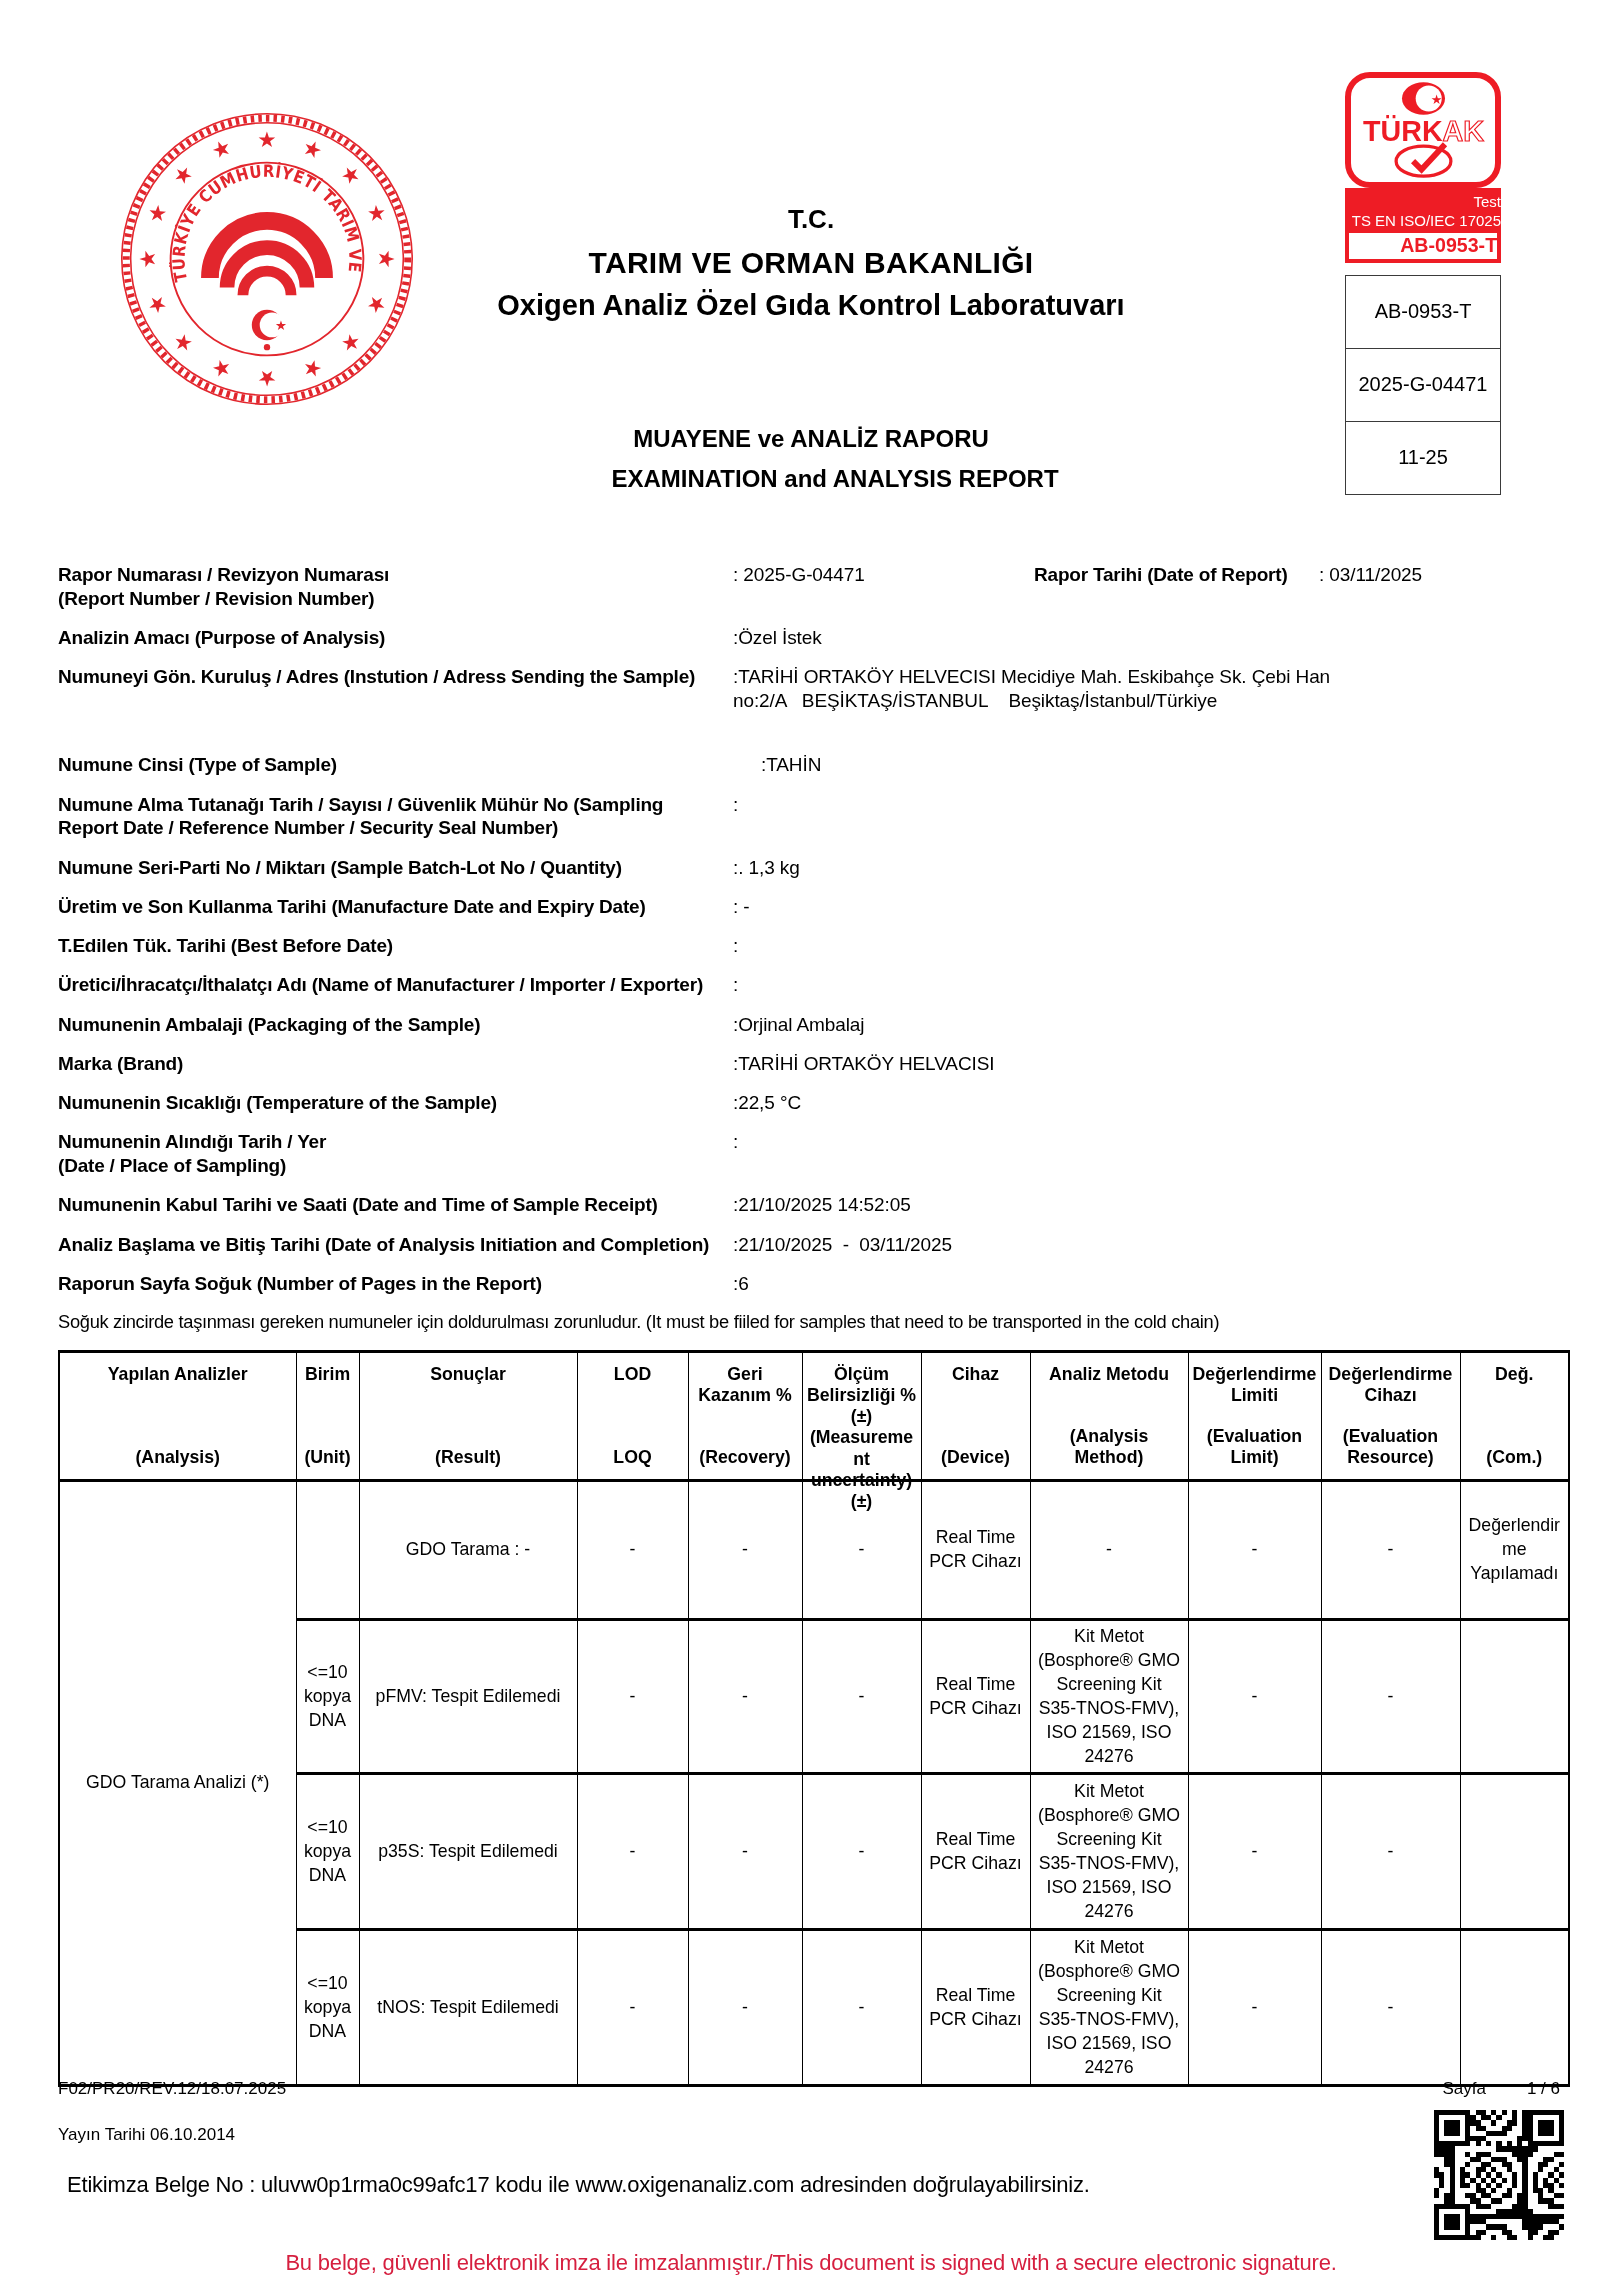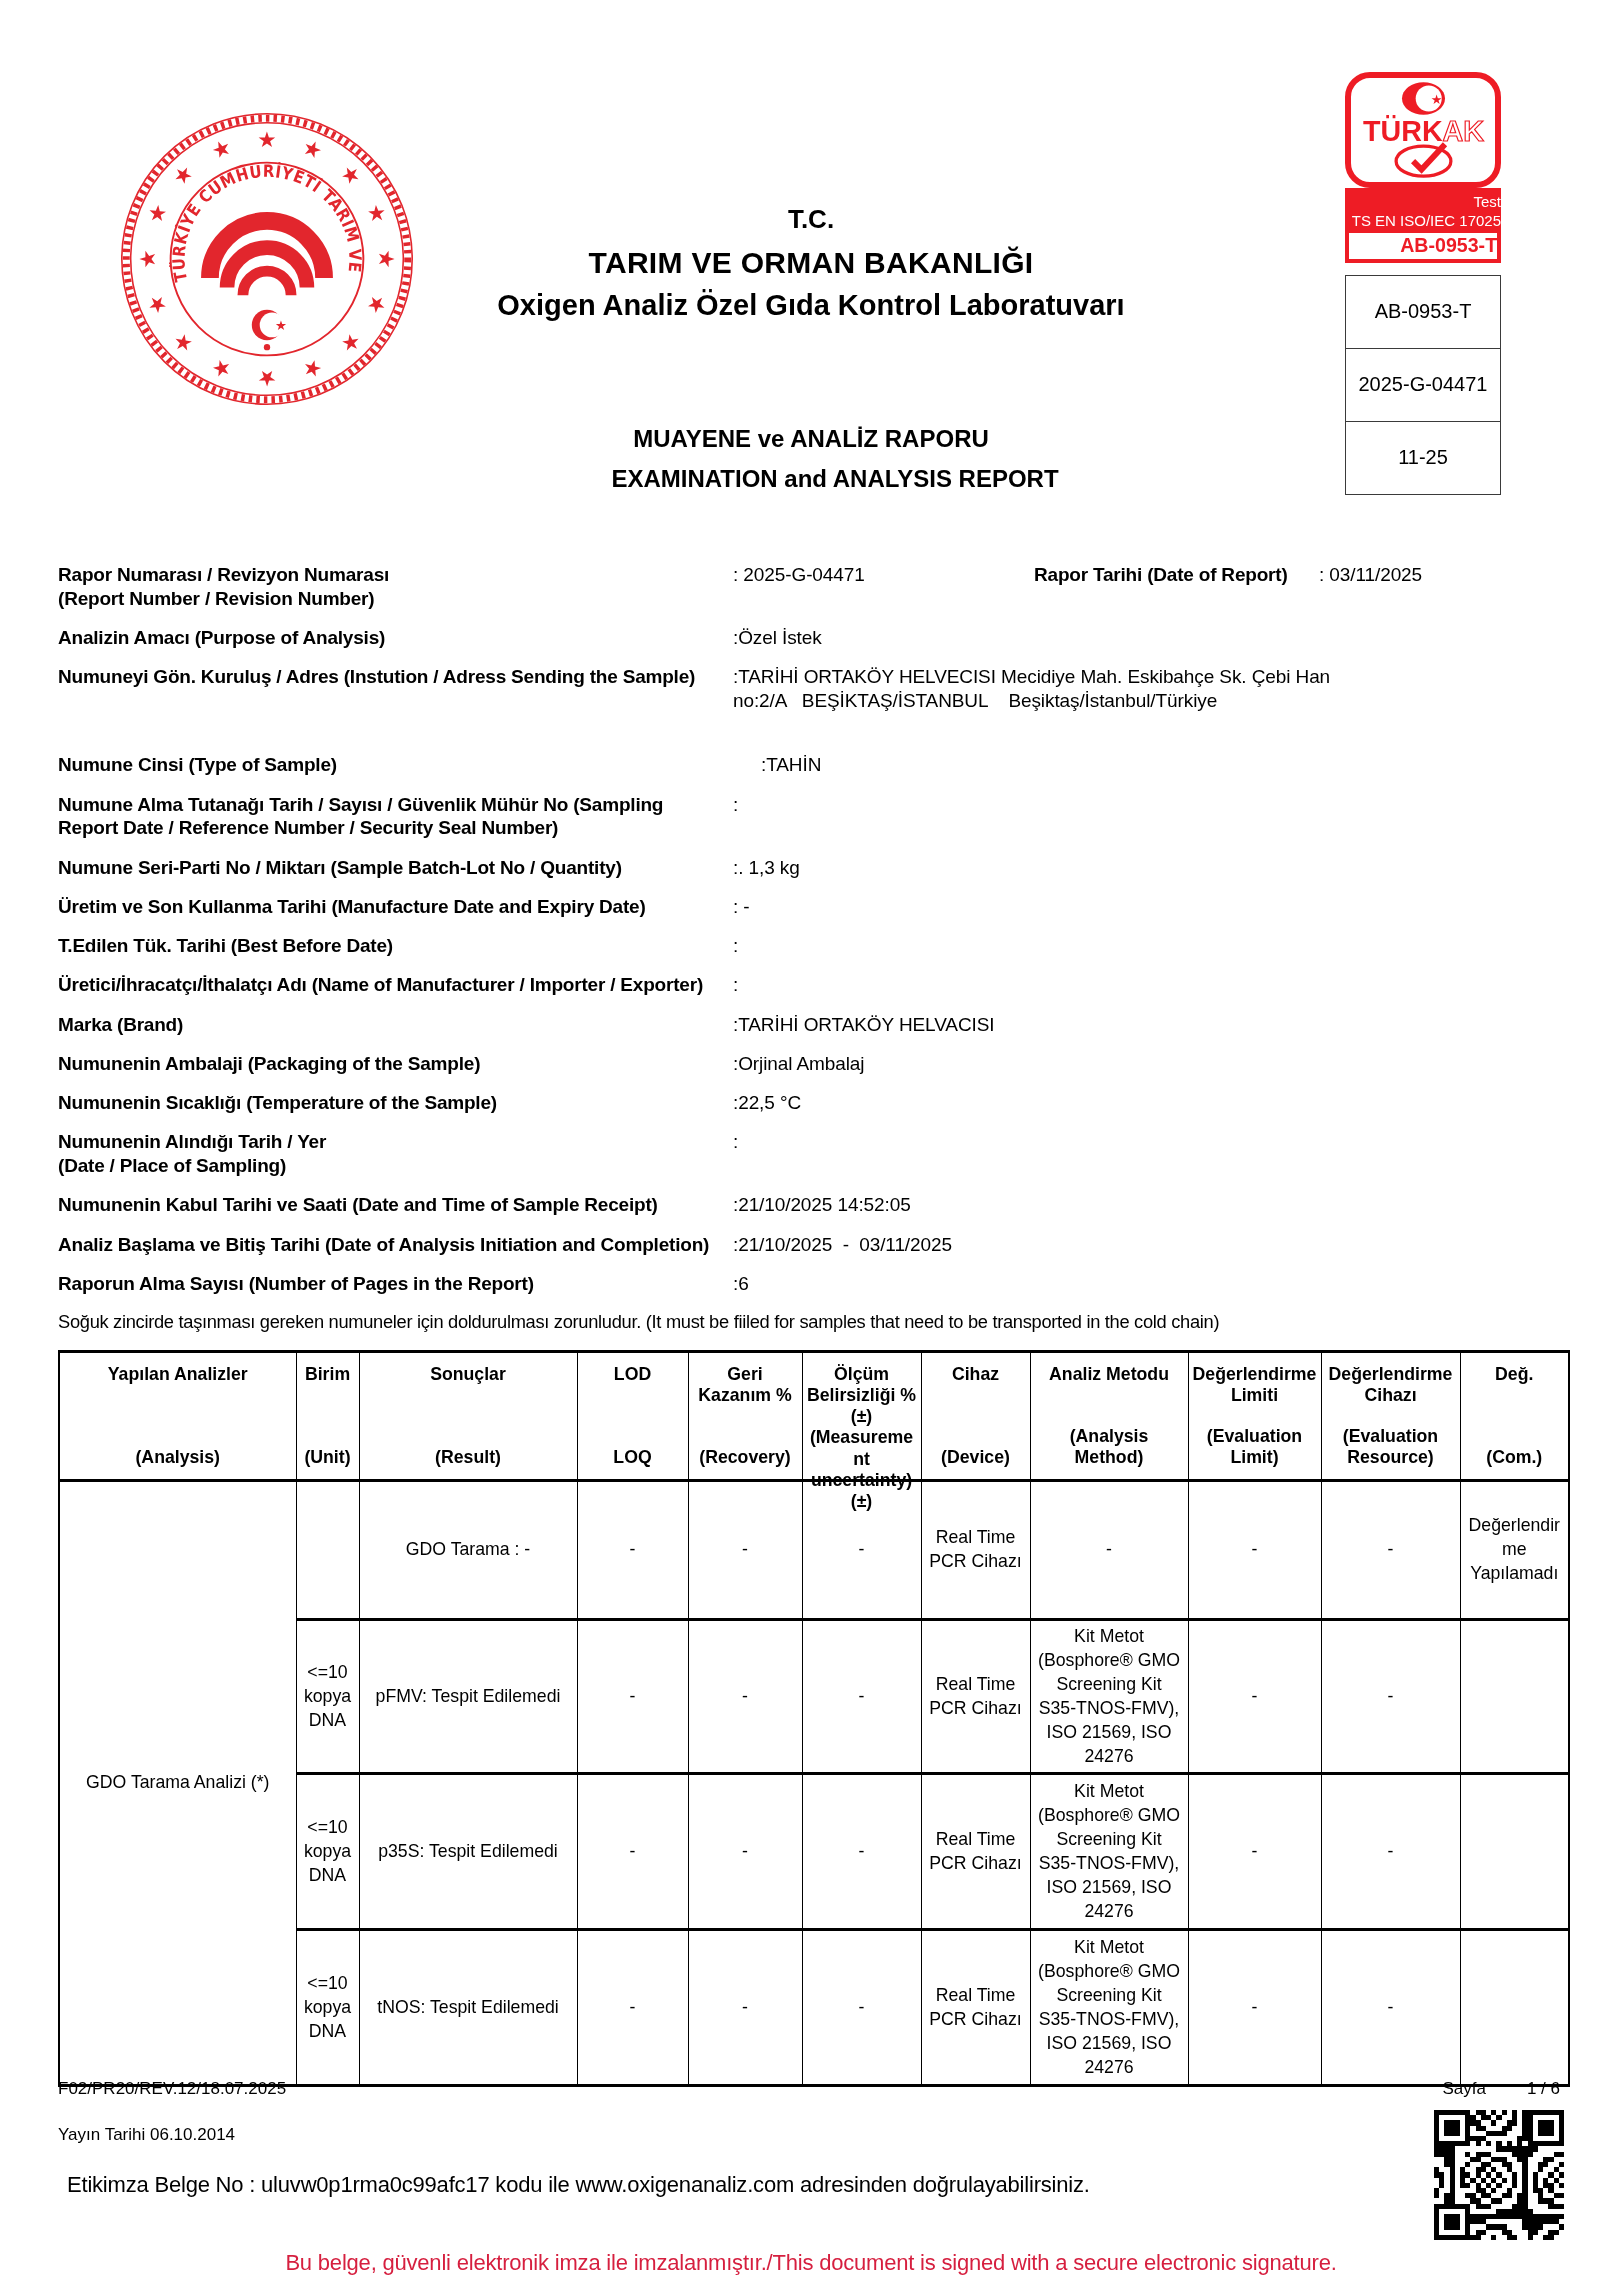--- a/index.html
+++ b/index.html
@@ -183,46 +183,46 @@
         </div>
         <div class="field-row">
           <div class="f-label">T.Edilen Tük. Tarihi (Best Before Date)</div>
           <div class="f-value">:</div>
         </div>
         <div class="field-row">
           <div class="f-label">Üretici/İhracatçı/İthalatçı Adı (Name of Manufacturer / Importer / Exporter)</div>
           <div class="f-value">:</div>
         </div>
         <div class="field-row">
+          <div class="f-label">Numunenin Ambalaji (Packaging of the Sample)</div>
+          <div class="f-value">:Orjinal Ambalaj</div>
+        </div>
+        <div class="field-row">
           <div class="f-label">Marka (Brand)</div>
           <div class="f-value">:TARİHİ ORTAKÖY HELVACISI</div>
-        </div>
-        <div class="field-row">
-          <div class="f-label">Numunenin Ambalaji (Packaging of the Sample)</div>
-          <div class="f-value">:Orjinal Ambalaj</div>
         </div>
         <div class="field-row">
           <div class="f-label">Numunenin Sıcaklığı (Temperature of the Sample)</div>
           <div class="f-value">:22,5 °C</div>
         </div>
         <div class="field-row">
           <div class="f-label">Numunenin Alındığı Tarih / Yer
 (Date / Place of Sampling)</div>
           <div class="f-value">:</div>
         </div>
         <div class="field-row">
           <div class="f-label">Numunenin Kabul Tarihi ve Saati (Date and Time of Sample Receipt)</div>
           <div class="f-value">:21/10/2025 14:52:05</div>
         </div>
         <div class="field-row">
           <div class="f-label">Analiz Başlama ve Bitiş Tarihi (Date of Analysis Initiation and Completion)</div>
           <div class="f-value">:21/10/2025  -  03/11/2025</div>
         </div>
         <div class="field-row">
-          <div class="f-label">Raporun Alma Sayısı (Number of Pages in the Report)</div>
+          <div class="f-label">Raporun Sayfa Soğuk (Number of Pages in the Report)</div>
           <div class="f-value">:6</div>
         </div>
       </div>
     <div class="cold-note">Soğuk zincirde taşınması gereken numuneler için doldurulması zorunludur. (It must be fiiled for samples that need to be transported in the cold chain)</div>
     <table class="analysis">
         <colgroup>
           <col style="width: 237px;">
           <col style="width: 63px;">
           <col style="width: 218px;">
           <col style="width: 111px;">

